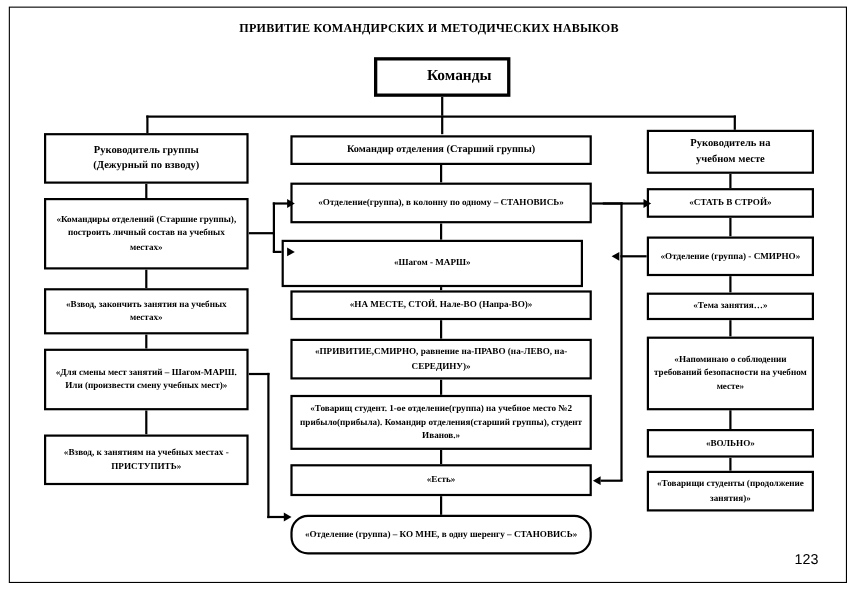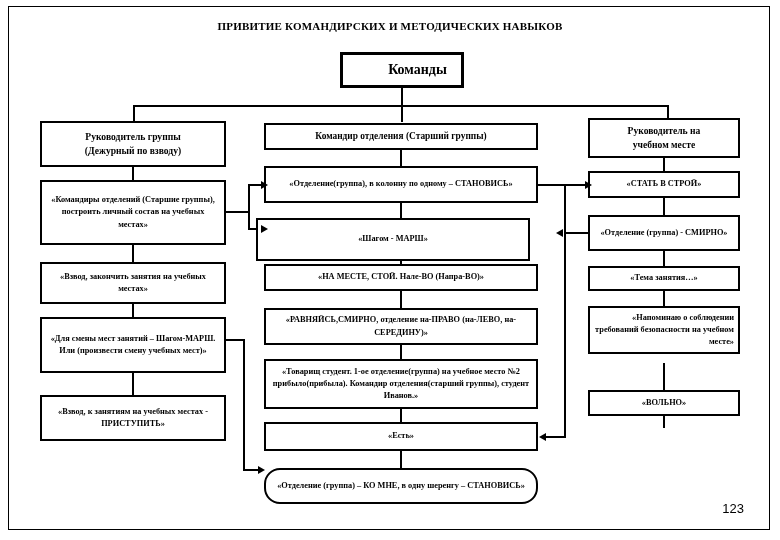--- a/index.html
+++ b/index.html
@@ -156,21 +156,21 @@
   <div class="line vline" style="left:400px; top:203px; height:15px;"></div>
 
   <div class="box" style="left:256px; top:218px; width:274px; height:43px;">«Шагом - МАРШ»</div>
 
   <div class="line vline" style="left:400px; top:247px; height:17px;"></div>
 
   <div class="box" style="left:264px; top:264px; width:274px; height:27px;">«НА МЕСТЕ, СТОЙ. Нале-ВО (Напра-ВО)»</div>
 
   <div class="line vline" style="left:400px; top:291px; height:17px;"></div>
 
-  <div class="box" style="left:264px; top:308px; width:274px; height:37px;">«РАВНЯЙСЬ,СМИРНО, отделение на-ПРАВО (на-ЛЕВО, на-СЕРЕДИНУ)»</div>
+  <div class="box" style="left:264px; top:308px; width:274px; height:37px;">«ПРИВИТИЕ,СМИРНО, равнение на-ПРАВО (на-ЛЕВО, на-СЕРЕДИНУ)»</div>
 
   <div class="line vline" style="left:400px; top:345px; height:14px;"></div>
 
   <div class="box" style="left:264px; top:359px; width:274px; height:50px;">«Товарищ студент. 1-ое отделение(группа) на учебное место №2 прибыло(прибыла). Командир отделения(старший группы), студент Иванов.»</div>
 
   <div class="line vline" style="left:400px; top:409px; height:13px;"></div>
 
   <div class="box" style="left:264px; top:422px; width:274px; height:29px;">«Есть»</div>
 
   <div class="line vline" style="left:400px; top:451px; height:17px;"></div>
@@ -201,24 +201,25 @@
   <div class="line vline" style="left:663px; top:198px; height:17px;"></div>
 
   <div class="box" style="left:588px; top:215px; width:152px; height:36px;">«Отделение (группа) - СМИРНО»</div>
 
   <div class="line vline" style="left:663px; top:251px; height:15px;"></div>
 
   <div class="box" style="left:588px; top:266px; width:152px; height:25px;">«Тема занятия…»</div>
 
   <div class="line vline" style="left:663px; top:291px; height:15px;"></div>
 
-  <div class="box" style="left:588px; top:306px; width:152px; height:48px;text-align:right;">«Напоминаю о соблюдении требований безопасности на учебном месте»</div>
+  <div class="box" style="left:588px; top:306px; width:152px; height:67px;">«Напоминаю о соблюдении требований безопасности на учебном месте»</div>
 
   <div class="line vline" style="left:663px; top:363px; height:27px;"></div>
 
   <div class="box" style="left:588px; top:390px; width:152px; height:26px;">«ВОЛЬНО»</div>
 
   <div class="line vline" style="left:663px; top:416px; height:12px;"></div>
 
+  <div class="box" style="left:588px; top:428px; width:152px; height:37px;">«Товарищи студенты (продолжение занятия)»</div>
 
   <div class="pagenum">123</div>
 
 </div>
 
 </body></html>

